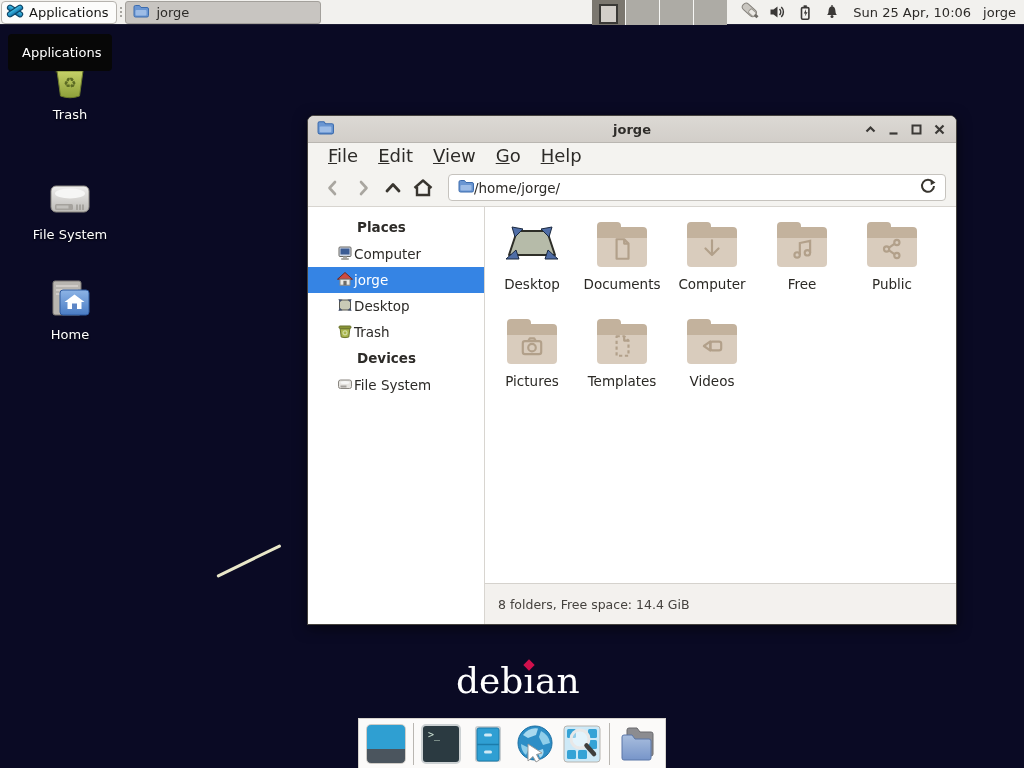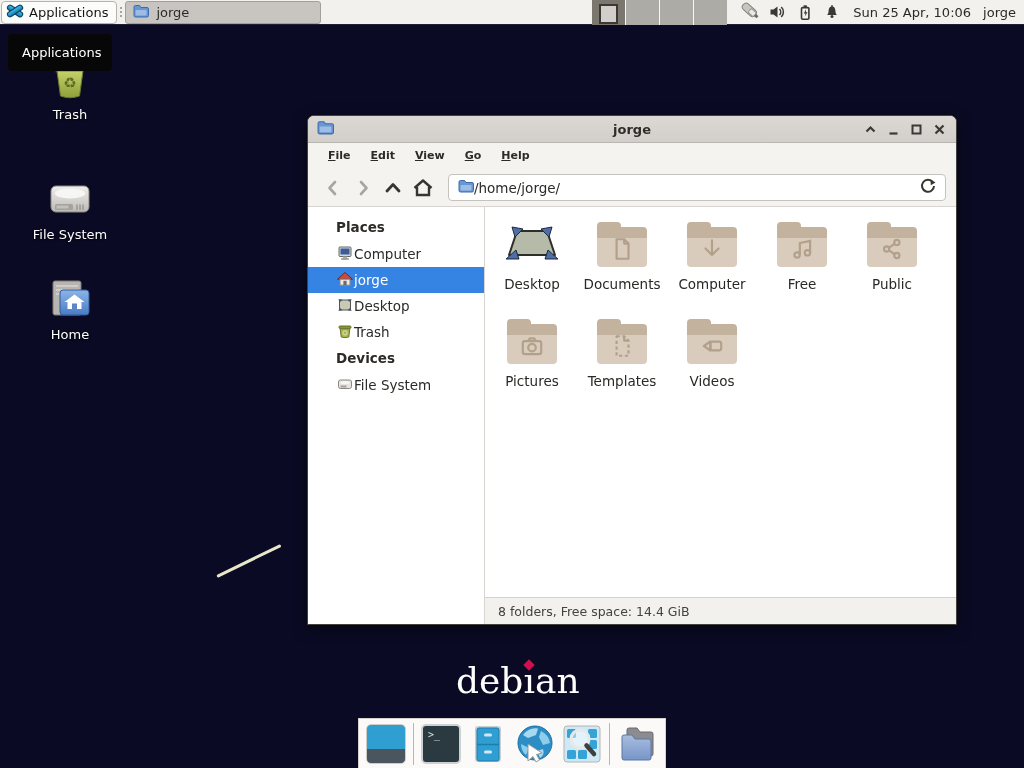--- a/index.html
+++ b/index.html
@@ -54,42 +54,42 @@
   .window { position:absolute; left:307px; top:115px; width:650px; height:510px;
     background:#f2f1ee; border:1px solid #45423e; border-radius:7px 7px 0 0;
     box-shadow:0 3px 14px rgba(0,0,0,.55); display:flex; flex-direction:column; }
   .titlebar { height:27px; background:linear-gradient(#dcd9d4,#d2cec9); border-radius:6px 6px 0 0;
     border-bottom:1px solid #b9b6b1; position:relative; display:flex; align-items:center; padding:0 9px; }
   .title { position:absolute; left:0; right:0; text-align:center; font-weight:bold;
     font-size:13px; color:#2f2d2a; }
   .win-controls { margin-left:auto; display:flex; gap:8px; z-index:2; }
   .wc { width:15px; height:15px; display:flex; align-items:center; justify-content:center; }
   .menubar { height:26px; background:#f4f3f0; display:flex; align-items:center;
-    padding-left:10px; font-size:11px; color:#2d2b28;font-weight:bold; }
+    padding-left:10px; font-size:18px; color:#2d2b28; }
   .menu-item { padding:0 10px; height:26px; line-height:26px; }
   .toolbar { height:38px; background:#f4f3f0; border-bottom:1px solid #d8d5d0;
     display:flex; align-items:center; padding:0 10px; }
   .nav-btn { width:30px; height:28px; display:flex; align-items:center; justify-content:center; }
   .pathbar { flex:1; height:27px; background:#fff; border:1px solid #c6c3be; border-radius:4px;
     display:flex; align-items:center; padding:0 9px; font-size:13.5px; color:#2d2b28;
     margin-left:10px; }
   .pathbar .reload { margin-left:auto; }
   .win-body { flex:1; display:flex; min-height:0; }
   .sidebar { width:177px; background:#fff; border-right:1px solid #d8d5d0; padding-top:7px;
     font-size:13.5px; color:#2d2b28; }
-  .side-header { font-weight:bold; padding:5px 0 6px 28px; }
+  .side-header { font-weight:bold; padding:5px 0 6px 13px;margin-left:36px; }
   .side-item { height:26px; display:flex; align-items:center; gap:1px; padding-left:29px; }
   .side-item.selected { background:#3584e4; color:#fff; }
   .main { flex:1; display:flex; flex-direction:column; background:#fff; min-width:0; }
   .files { flex:1; padding:10px 0 0 2px; display:grid; grid-template-columns:repeat(5,90px);
     grid-auto-rows:97px; align-content:start; }
   .fitem { display:flex; flex-direction:column; align-items:center; font-size:13.5px; color:#2b2925; }
   .fitem .ic { width:56px; height:48px; margin-top:5px; position:relative; }
   .fitem .flabel { margin-top:6px; white-space:nowrap; }
-  .statusbar { height:27px; background:#f3f1ee; border-top:1px solid #d5d2cd; font-size:12.5px;
+  .statusbar { height:41px; background:#f3f1ee; border-top:1px solid #d5d2cd; font-size:12.5px;
     color:#45423e; display:flex; align-items:center; padding-left:13px; }
 
   
   .folder { position:absolute; inset:0; }
   .folder .tab { position:absolute; left:3px; top:0; width:24px; height:12px;
     background:#c3b29d; border-radius:4px 4px 0 0; }
   .folder .fbody { position:absolute; left:3px; top:5px; right:3px; height:40px;
     border-radius:4px; background:linear-gradient(#c3b29d 0 11px,#d9ccbd 11px); }
   .folder svg { position:absolute; left:50%; top:57%; transform:translate(-50%,-50%); }
 

